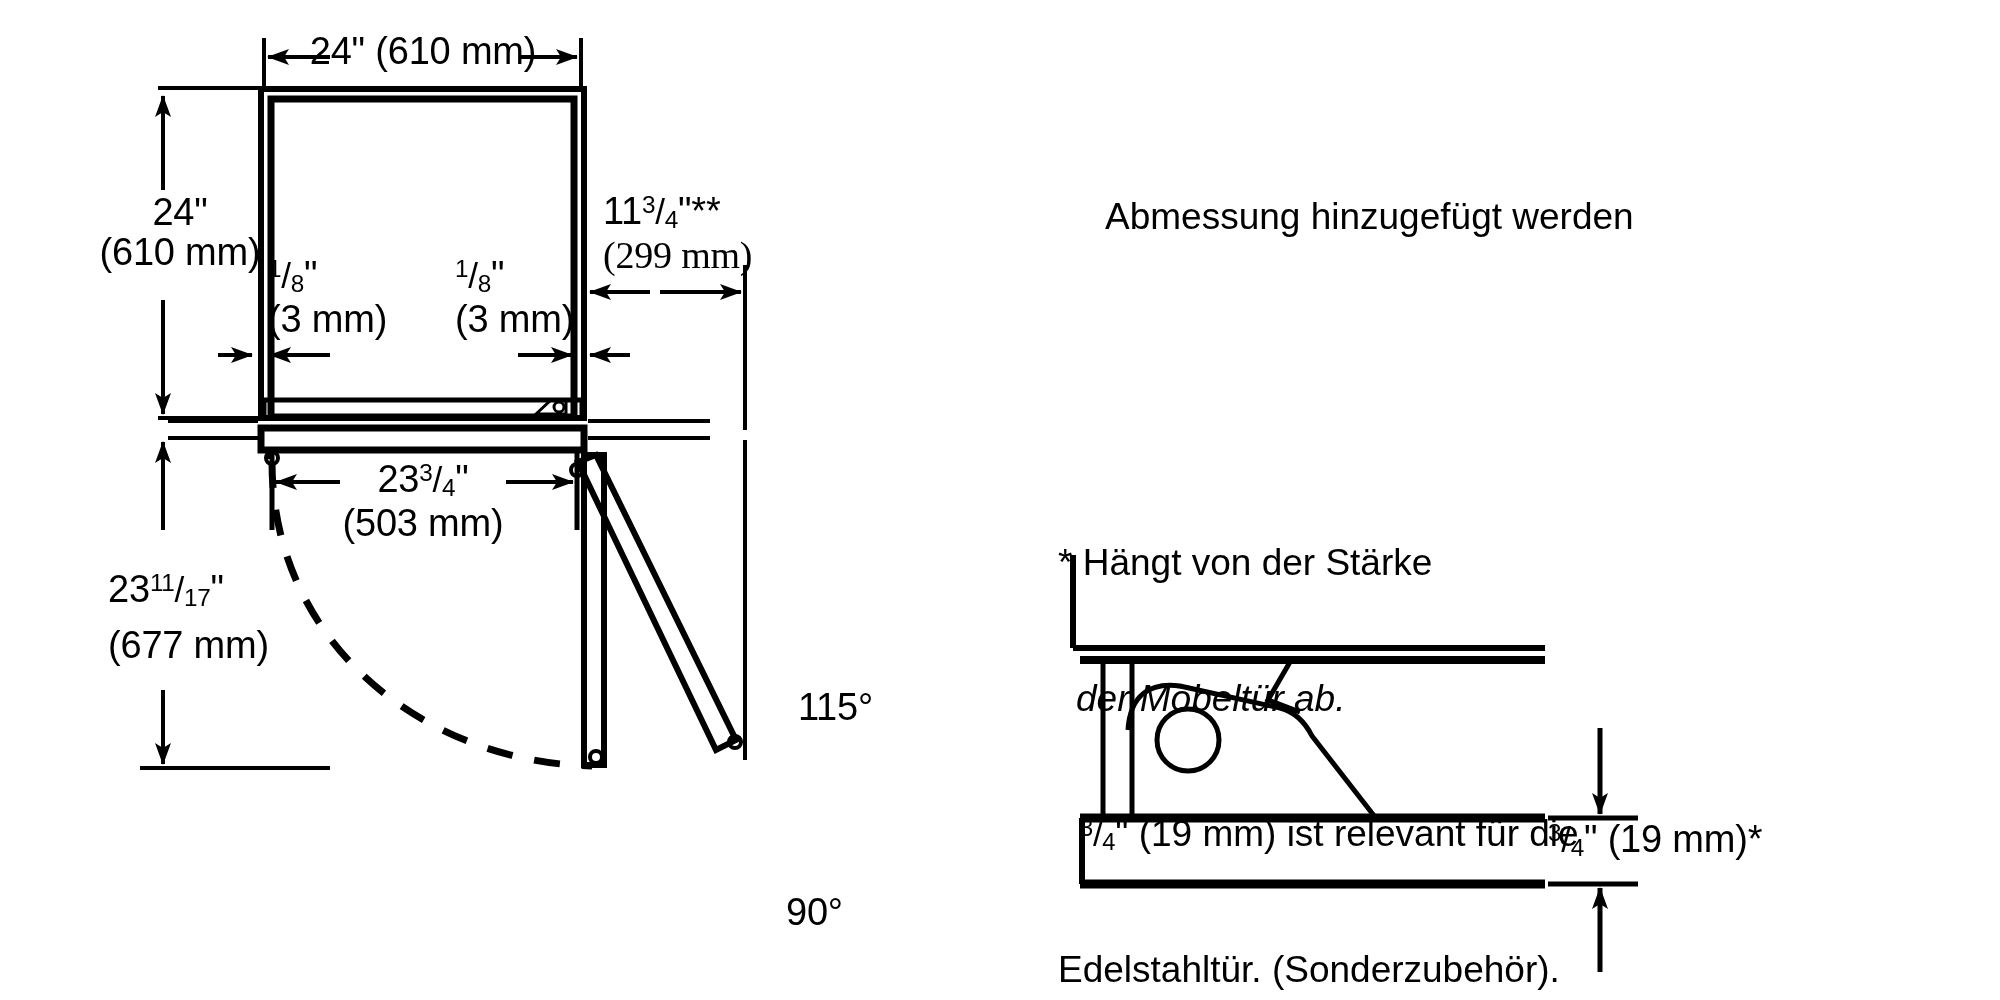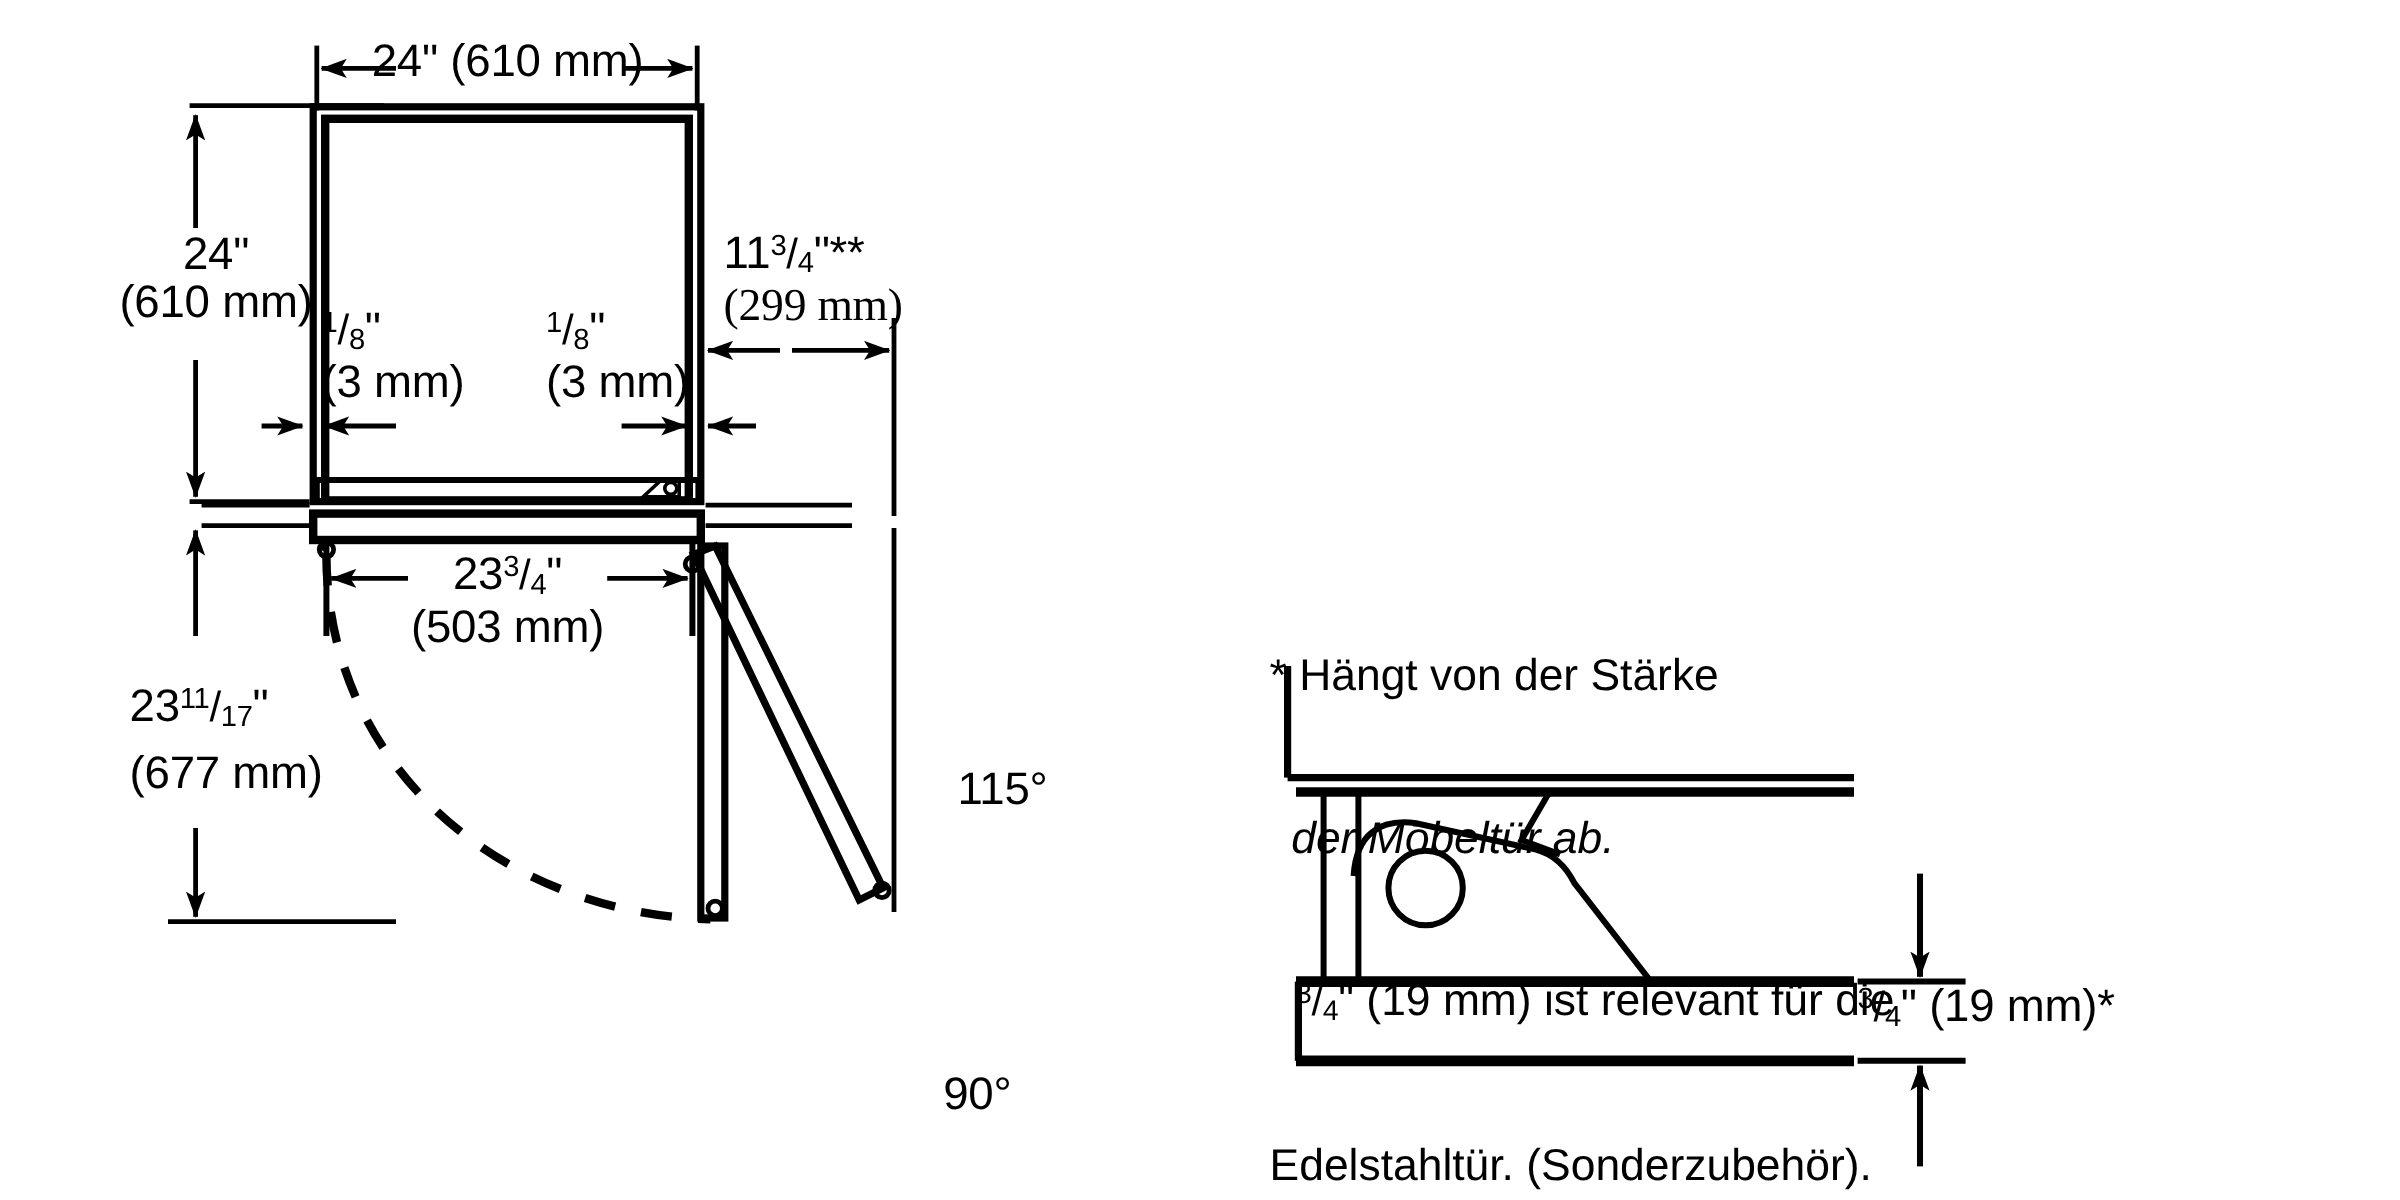--- a/index.html
+++ b/index.html
@@ -194,25 +194,26 @@
   <div class="lbl dim ctr" style="left:423px; top:460px; text-align:center;">
     <div><span>23</span><sup class="num">3</sup><span class="slash">/</span><sub class="den">4</sub><span>"</span></div>
     <div style="margin-top:4px;">(503 mm)</div>
   </div>
 
   <div class="lbl dim" style="left:108px; top:570px;">
     <div><span>23</span><sup class="num">11</sup><span class="slash">/</span><sub class="den">17</sub><span>"</span></div>
     <div style="margin-top:16px;">(677 mm)</div>
   </div>
 
-  <div class="lbl dim" style="left:798px; top:639px;">115°</div>
+  <div class="lbl dim" style="left:798px; top:688px;">115°</div>
 
   <div class="lbl dim" style="left:786px; top:893px;">90°</div>
 
   <div class="lbl note" style="left:1063px; top:104px;">
+    <div style="padding-left:42px;">Abmessung hinzugefügt werden</div>
   </div>
 
   <div class="lbl note" style="left:1058px; top:450px;">
     <div><span>*</span> <span>Hängt von der Stärke</span></div>
     <div style="padding-left:18px;font-style:italic;">der Möbeltür ab.</div>
     <div style="padding-left:22px;"><sup class="num">3</sup><span class="slash">/</span><sub class="den">4</sub><span>"</span> <span>(19 mm) ist relevant für die</span></div>
     <div style="padding-left:0px;">Edelstahltür. (Sonderzubehör).</div>
   </div>
 
   <div class="lbl dim" style="left:1548px; top:820px;">

